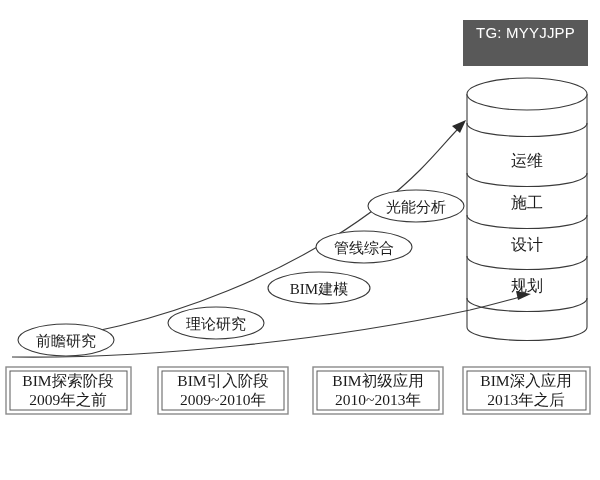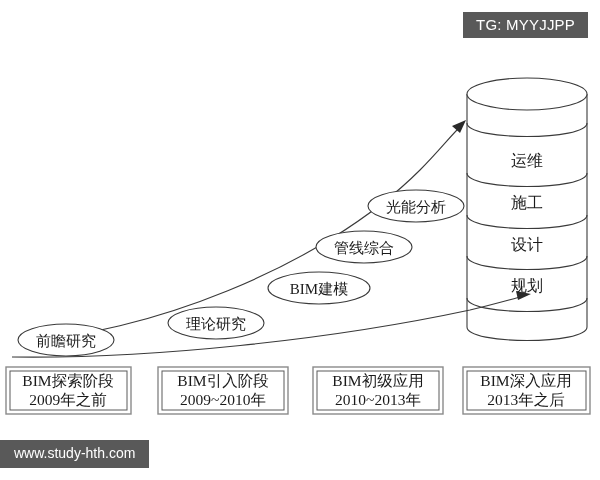--- a/index.html
+++ b/index.html
@@ -18,27 +18,27 @@
   #diagram-svg {
     position: absolute;
     left: 0;
     top: 0;
     width: 600px;
     height: 480px;
   }
   .tag-badge {
     position: absolute;
     right: 12px;
-    top: 12px;
+    top: 20px;
     background: #595959;
     color: #ffffff;
     font-family: "Liberation Sans", sans-serif;
     font-size: 15px;
     letter-spacing: 0.2px;
-    padding: 5px 13px 4px 13px;
+    padding: 5px 13px 24px 13px;
     line-height: 1.1;
     white-space: nowrap;
   }
   .watermark-badge {
     position: absolute;
     left: 0px;
     bottom: 12px;
     background: #595959;
     color: #ffffff;
     font-family: "Liberation Sans", sans-serif;
@@ -174,15 +174,14 @@
         <rect class="box-shape" x="463" y="367" width="127" height="47"></rect>
         <rect class="box-inner" x="467" y="371" width="119" height="39"></rect>
         <text class="stage-label" x="526" y="386" text-anchor="middle">BIM深入应用</text>
         <text class="stage-label" x="526" y="405" text-anchor="middle">2013年之后</text>
       </g>
     </g>
 
   </svg>
 
   <div class="tag-badge">TG: MYYJJPP</div>
-  <div class="watermark-badge">www.study-hth.com</div>
 
 </div>
 
 </body></html>

